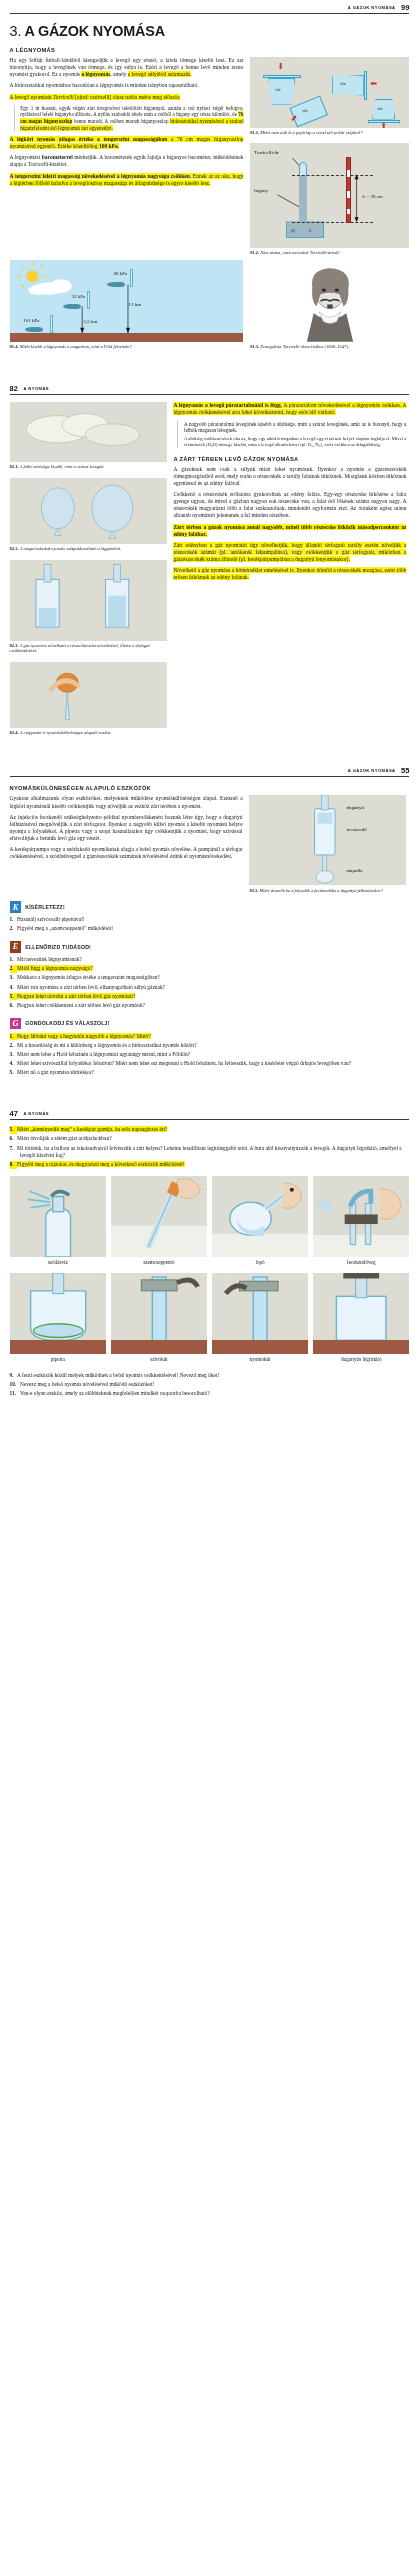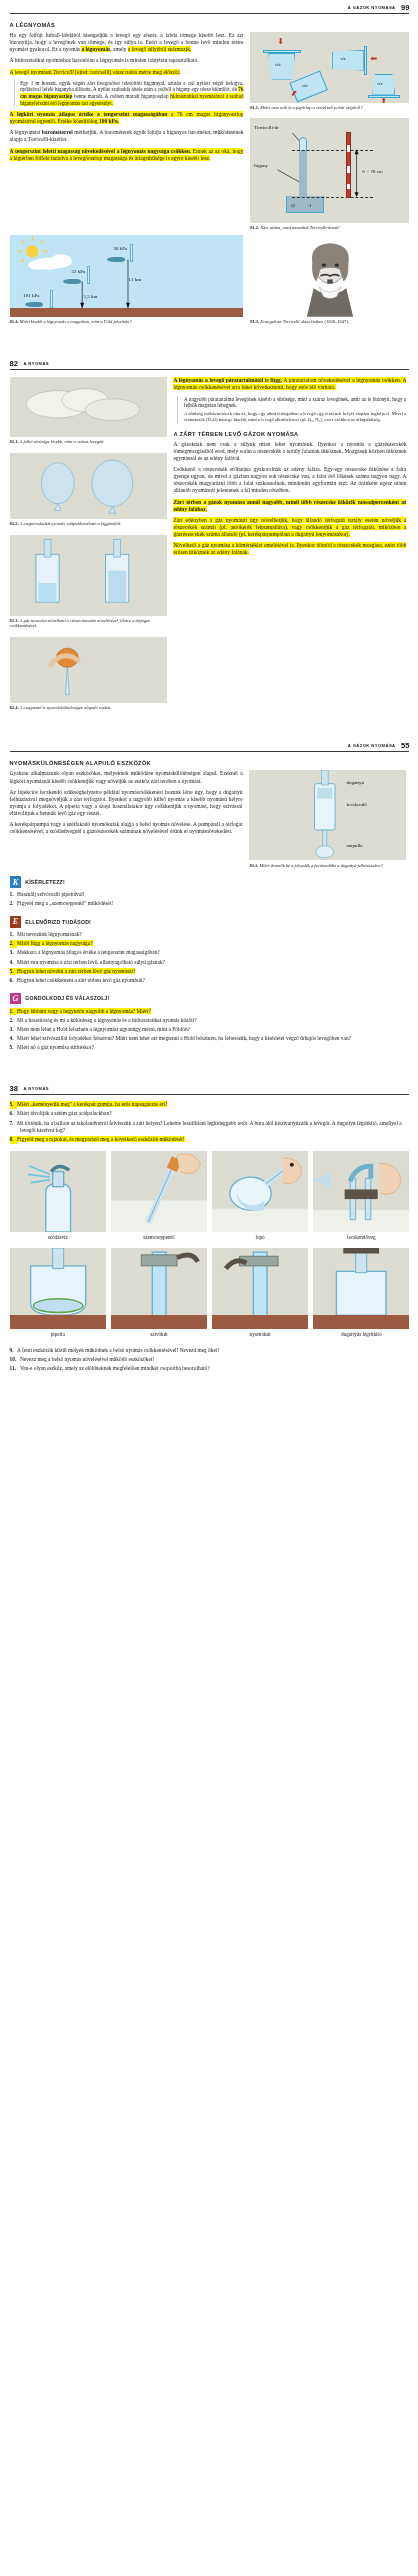--- a/index.html
+++ b/index.html
@@ -95,20 +95,24 @@
 <body>
 
 <div class="page">
 
   <div class="runhead">
     <span class="rh-title">A GÁZOK NYOMÁSA</span>
     <span class="rh-num">99</span>
   </div>
   <div class="rule"></div>
 
+  <h1 class="chapter">
+    <span class="num">3.</span>
+    <span>A GÁZOK NYOMÁSA</span>
+  </h1>
   <h2 class="sect">A LÉGNYOMÁS</h2>
 
   <div class="cols">
     <div class="col-text">
 
       <p class="body">
         <span>Ha egy felfújt futball-labdából kiengedjük a levegő egy részét, a labda tömege kisebb lesz. Ez azt bizonyítja, hogy a levegőnek van tömege, és így súlya is. Ezért a levegő a benne levő minden testre nyomást gyakorol. Ez a nyomás </span><span class="hl b">a légnyomás</span><span>, amely </span><span class="hl">a levegő súlyából származik.</span>
       </p>
 
       <p class="body">A hidrosztatikai nyomáshoz hasonlóan a légnyomás is minden irányban tapasztalható.</p>
@@ -426,21 +430,21 @@
     <li><span class="n">2.</span><span>Mi a hasonlóság és mi a különbség a légnyomás és a hidrosztatikai nyomás között?</span></li>
     <li><span class="n">3.</span><span>Miért nem lehet a Hold felszínén a légnyomást ugyanúgy mérni, mint a Földön?</span></li>
     <li><span class="n">4.</span><span>Miért lehet szívószállal folyadékot felszívni? Miért nem lehet ezt megtenni a Hold felszínén, ha feltesszük, hogy a kísérletet végző űrhajós levegőben van?</span></li>
     <li><span class="n">5.</span><span>Miért nő a gáz nyomása sűrítéskor?</span></li>
   </ol>
   <div style="height:27px;"></div>
 </div>
 
 <div class="page">
   <div class="runhead left">
-    <span class="rh-num">38</span>
+    <span class="rh-num">47</span>
     <span class="rh-title">A NYOMÁS</span>
   </div>
   <div class="rule"></div>
 
   <ol class="qlist" style="margin-top:6.2px;">
     <li><span class="n hl">5.</span><span class="hl">Miért „keményedik meg" a kerékpár gumija, ha erős napsugárzás éri?</span></li>
     <li><span class="n">6.</span><span>Miért távoliják a sétém gázt acélpalackban?</span></li>
     <li><span class="n">7.</span><span>Mi történik, ha a ballont az iskolaudvarról felvisszük a zárt helyen? Lehetne leszállítani leghideggebb tetőt. A bura alól kiszivattyúzzák a levegőt. A dugattyú légritkító, amellyel a levegőt kiszívni fog?</span></li>
     <li><span class="n hl">8.</span><span class="hl">Figyeld meg a rajzokat, és magyarázd meg a következő eszközök működését!</span></li>
   </ol>

